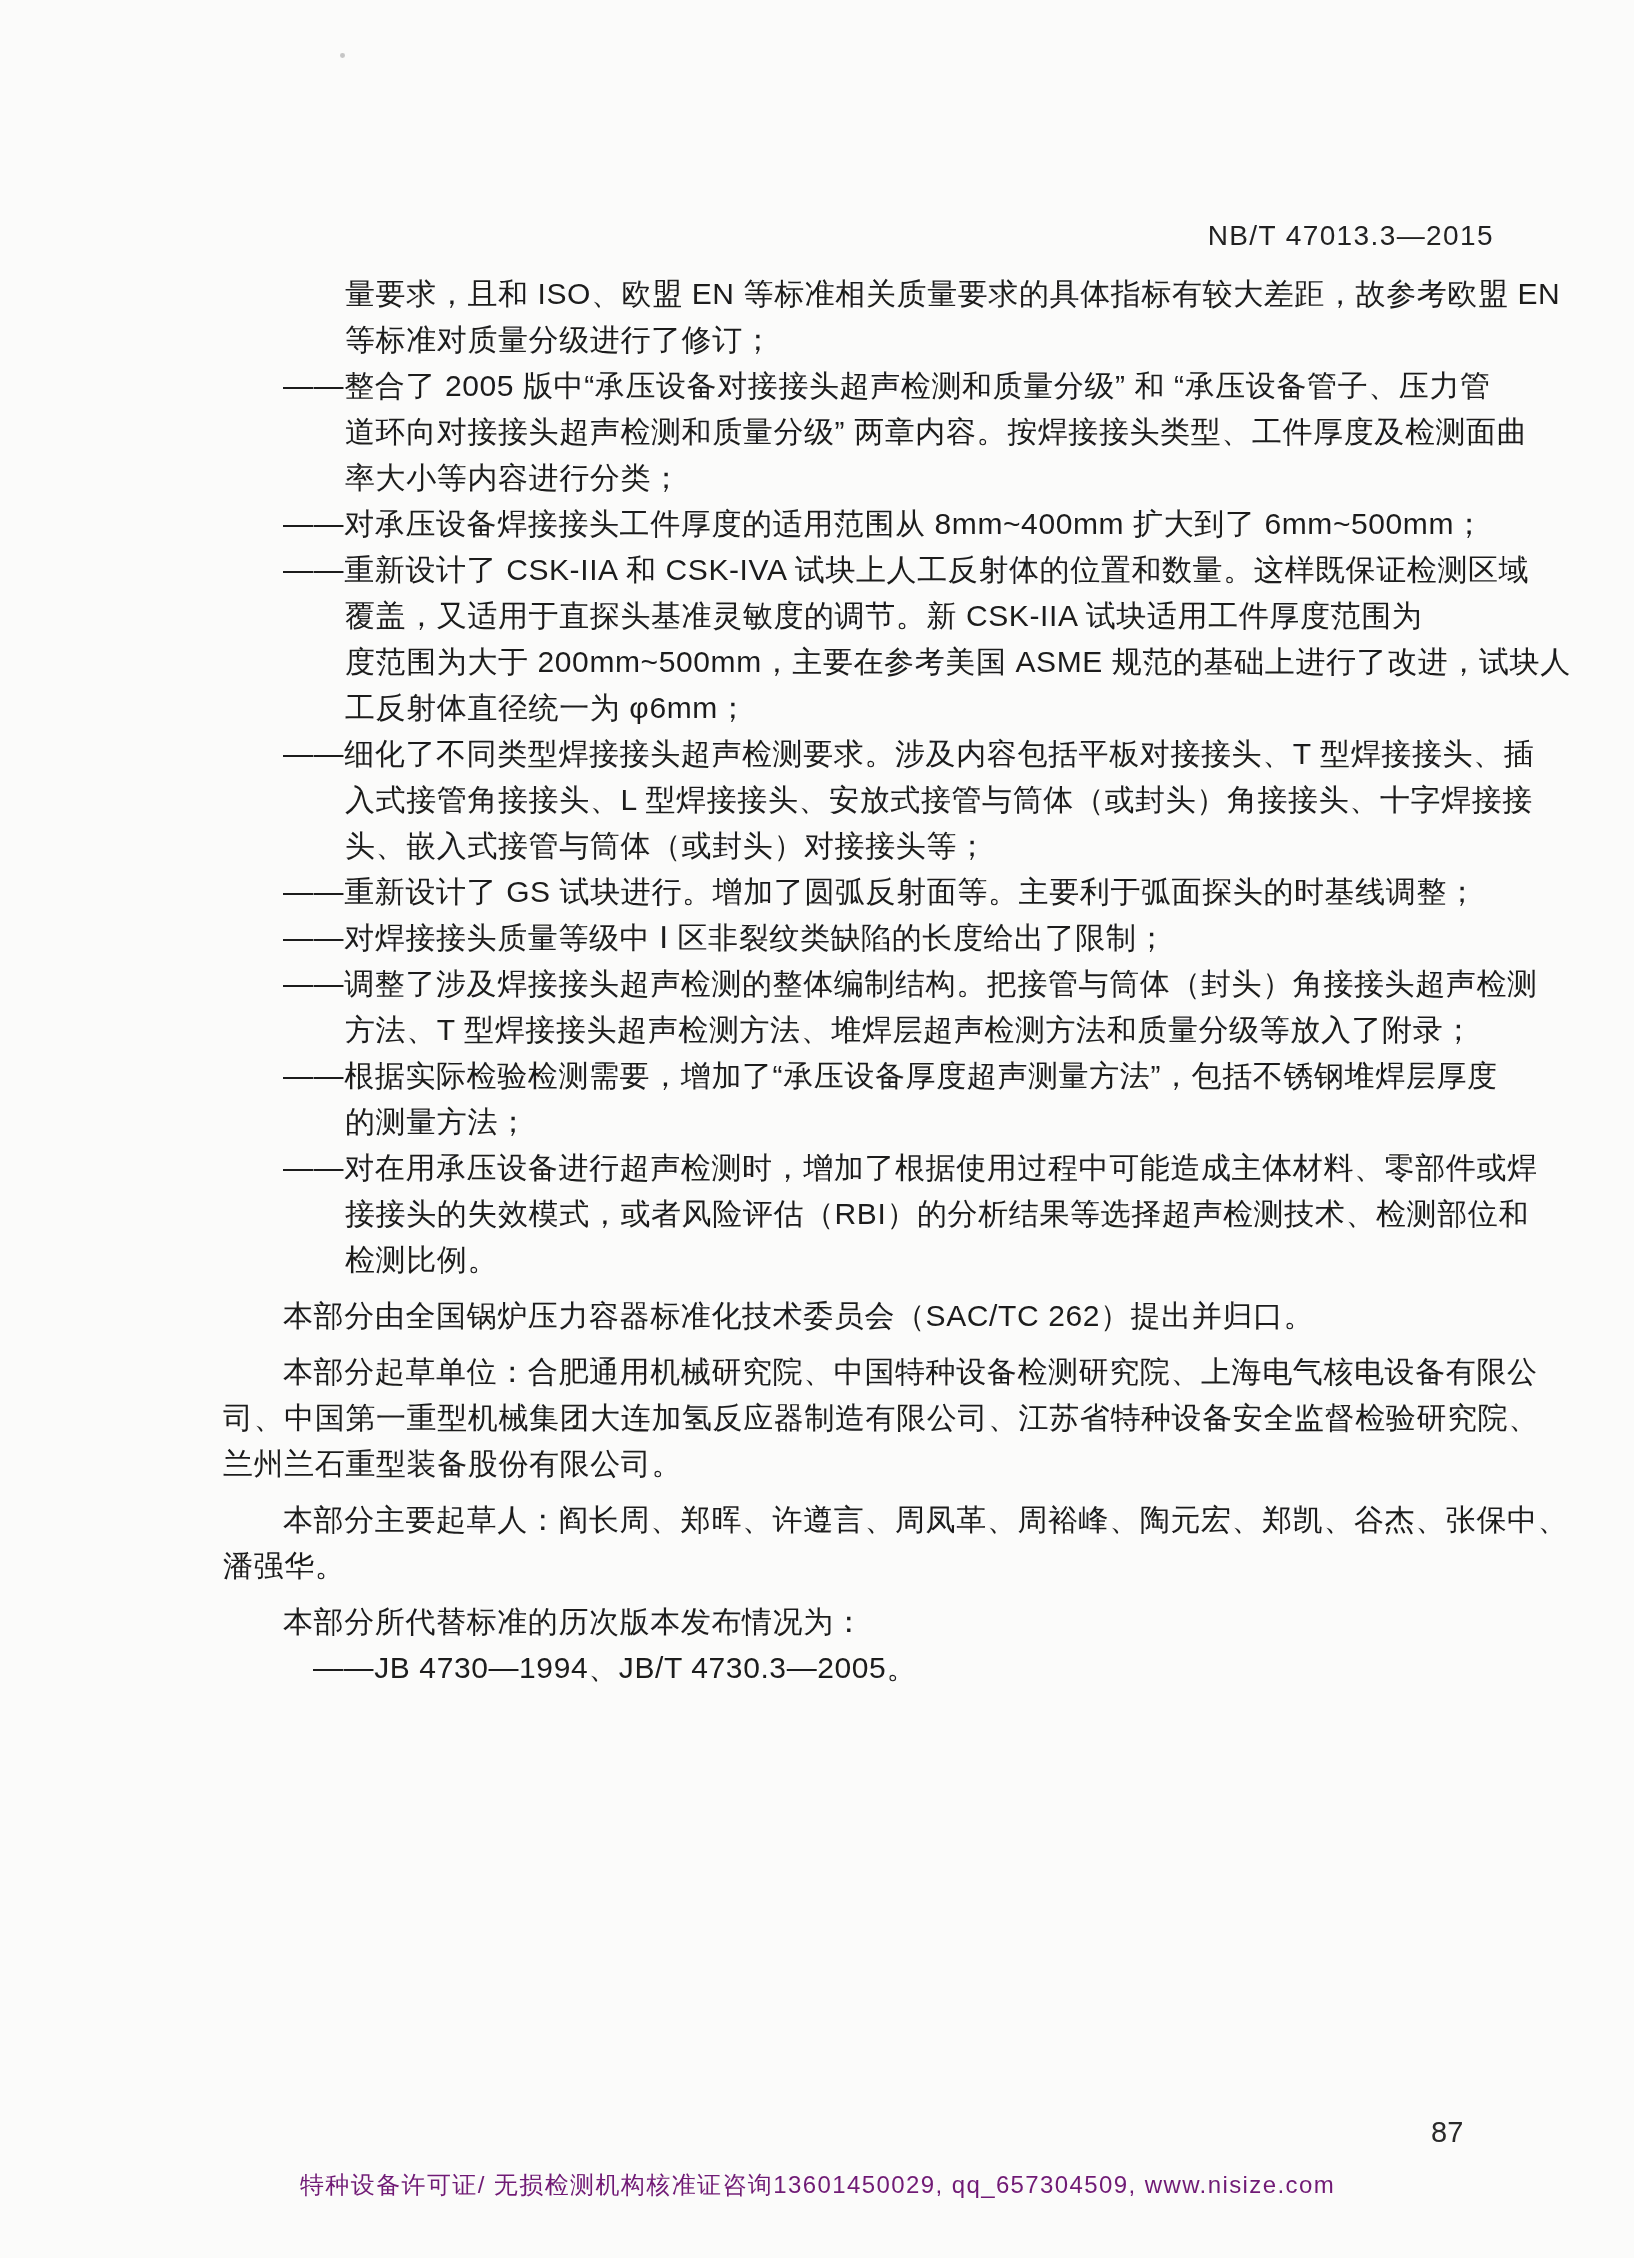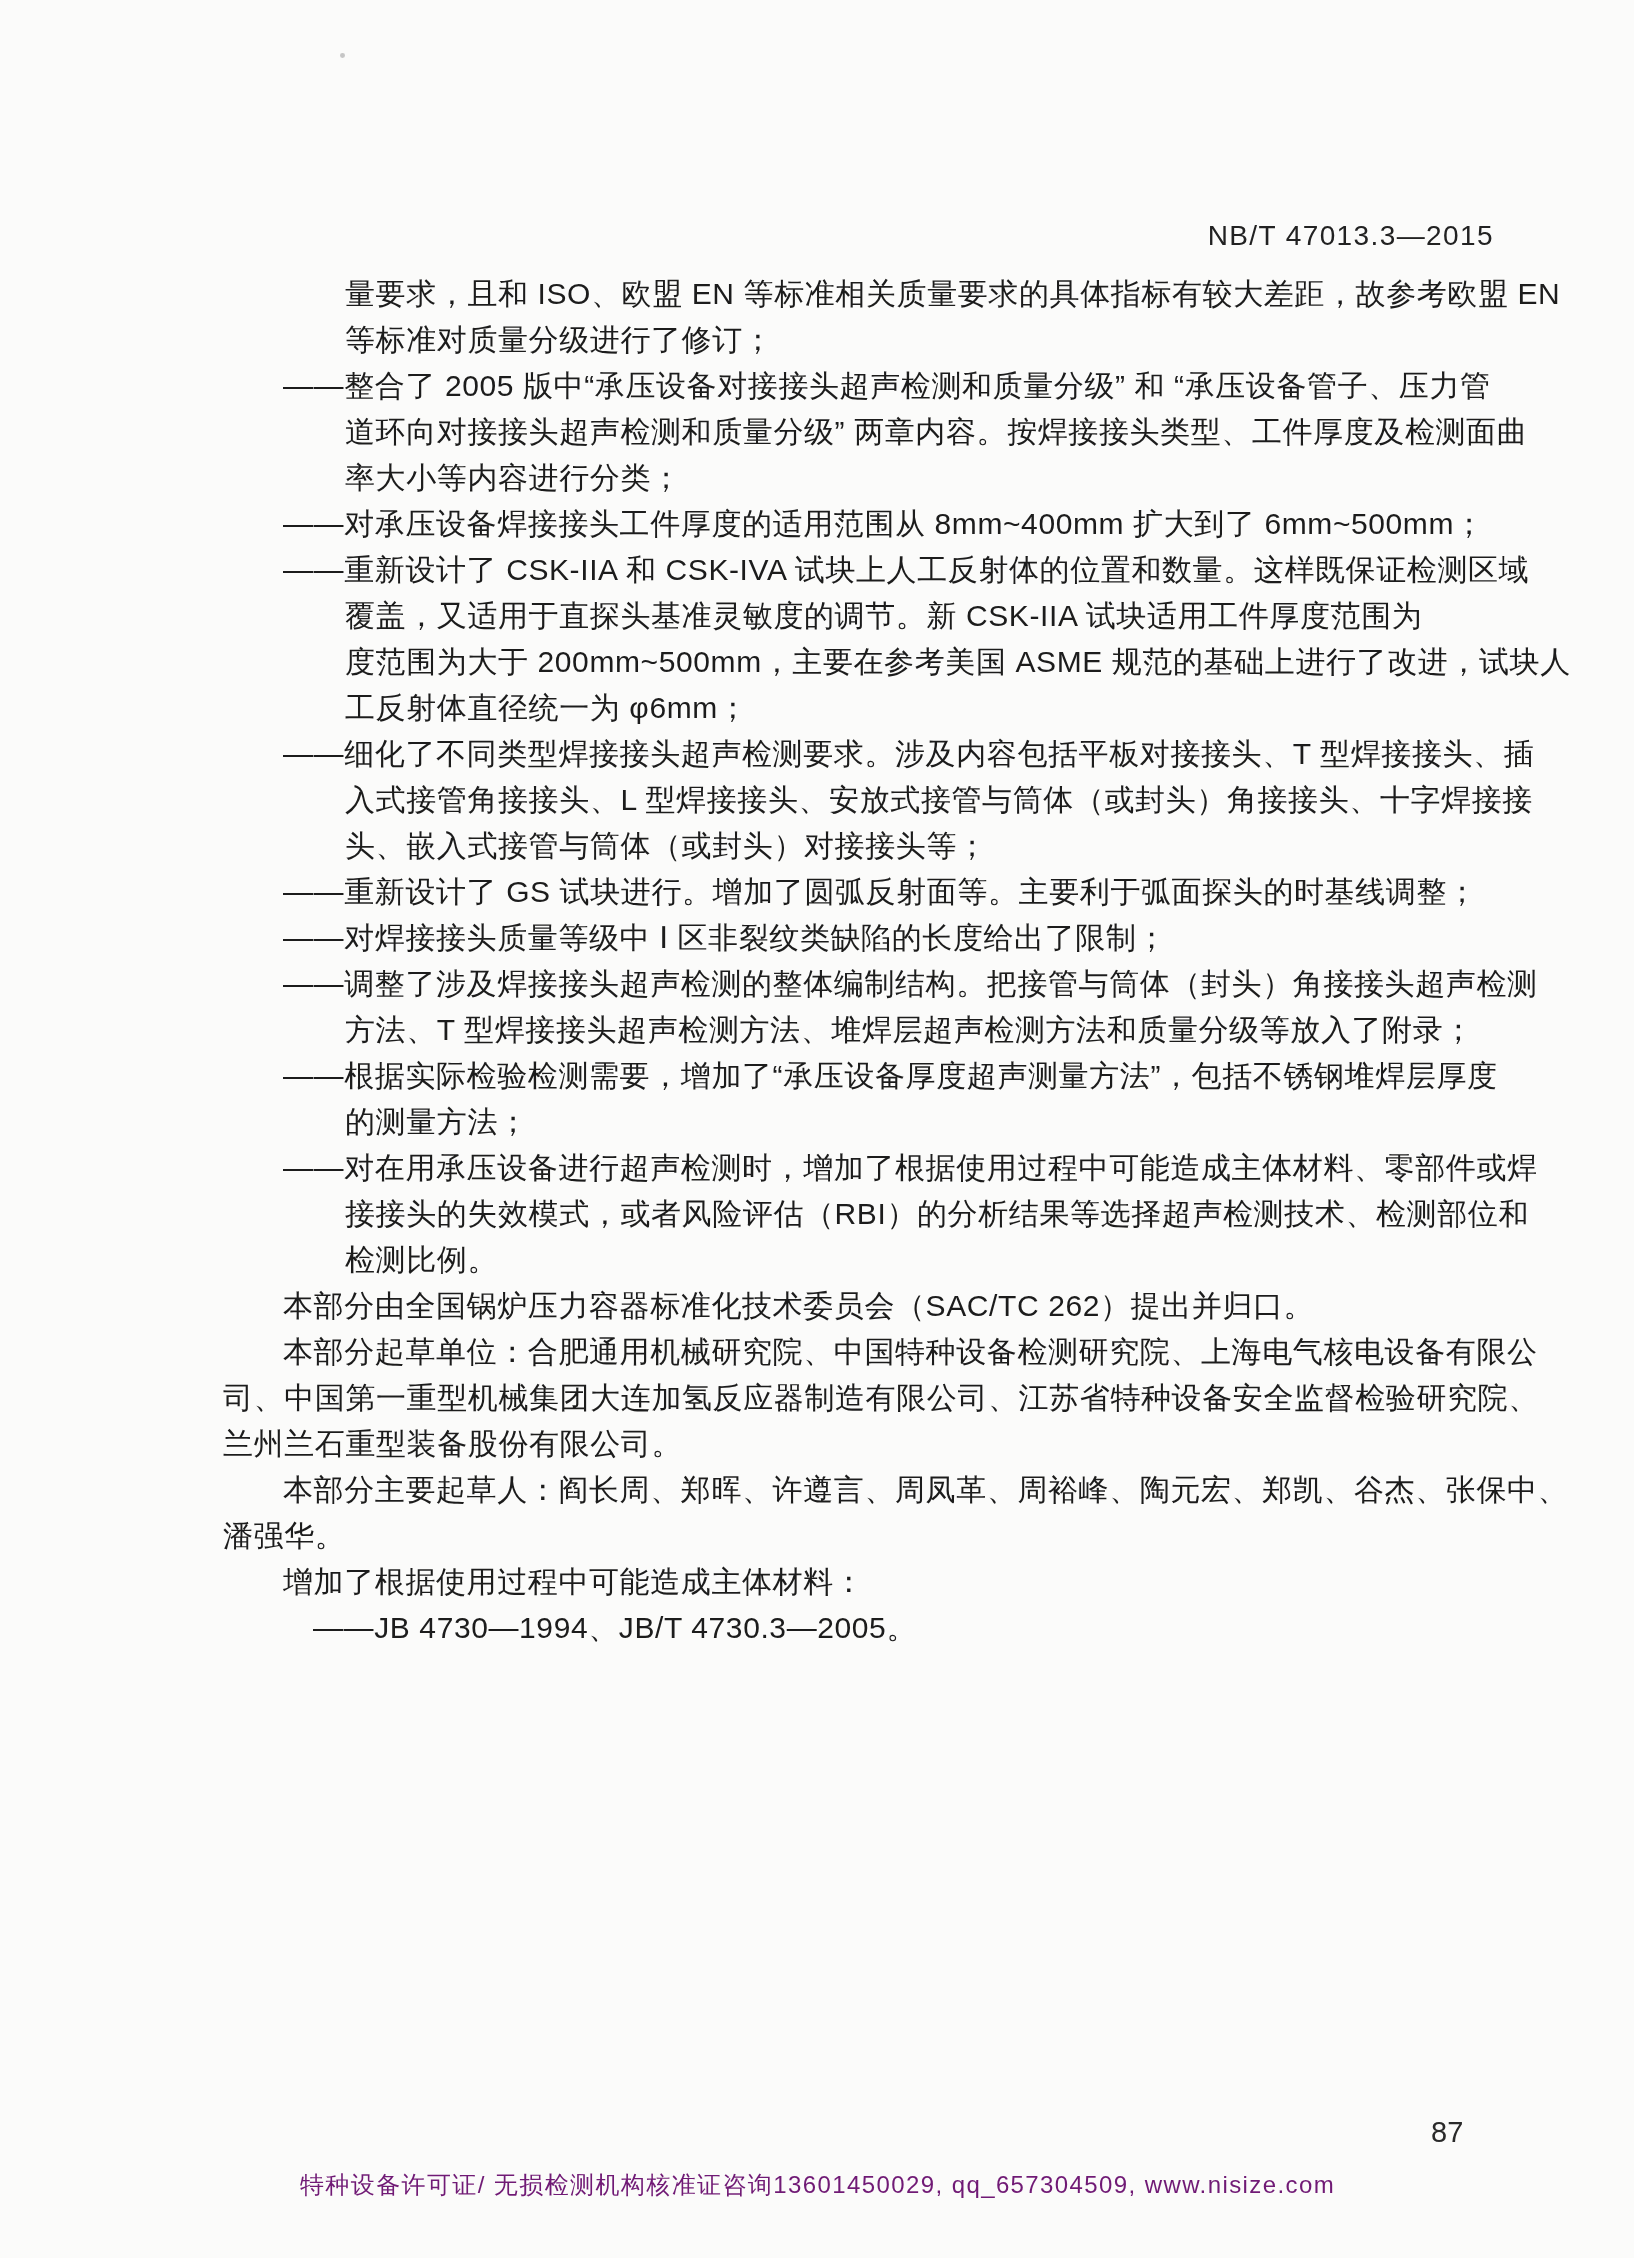--- a/index.html
+++ b/index.html
@@ -31,21 +31,21 @@
     left: 0;
     width: 1327px;
   }
   .text-line {
     line-height: 46px;
     font-size: 30px;
     white-space: nowrap;
     letter-spacing: 0.6px;
   }
   .indent-flush { padding-left: 223px; }
-  .indent-para  { padding-left: 283px; }
+  .indent-para  { padding-left: 283px; margin-top: 10px; }
   .indent-dash  { padding-left: 283px; }
   .indent-hang  { padding-left: 345px; }
   .indent-dash2 { padding-left: 313px; }
   .page-number {
     position: absolute;
     top: 2116px;
     left: 1431px;
     font-size: 29px;
     color: #2a2a2a;
   }
@@ -102,21 +102,21 @@
       <div class="text-line indent-hang">的测量方法；</div>
       <div class="text-line indent-dash">——对在用承压设备进行超声检测时，增加了根据使用过程中可能造成主体材料、零部件或焊</div>
       <div class="text-line indent-hang">接接头的失效模式，或者风险评估（RBI）的分析结果等选择超声检测技术、检测部位和</div>
       <div class="text-line indent-hang">检测比例。</div>
       <div class="text-line indent-para">本部分由全国锅炉压力容器标准化技术委员会（SAC/TC 262）提出并归口。</div>
       <div class="text-line indent-para">本部分起草单位：合肥通用机械研究院、中国特种设备检测研究院、上海电气核电设备有限公</div>
       <div class="text-line indent-flush">司、中国第一重型机械集团大连加氢反应器制造有限公司、江苏省特种设备安全监督检验研究院、</div>
       <div class="text-line indent-flush">兰州兰石重型装备股份有限公司。</div>
       <div class="text-line indent-para">本部分主要起草人：阎长周、郑晖、许遵言、周凤革、周裕峰、陶元宏、郑凯、谷杰、张保中、</div>
       <div class="text-line indent-flush">潘强华。</div>
-      <div class="text-line indent-para">增加了根据使用过程中可能造成主体材料：</div>
+      <div class="text-line indent-para">本部分所代替标准的历次版本发布情况为：</div>
       <div class="text-line indent-dash2">——JB 4730—1994、JB/T 4730.3—2005。</div>
     </div>
 
   <div class="page-number">87</div>
 
   <div class="footer-note">特种设备许可证/ 无损检测机构核准证咨询13601450029, qq_657304509, www.nisize.com</div>
 
 </div>
 
 

